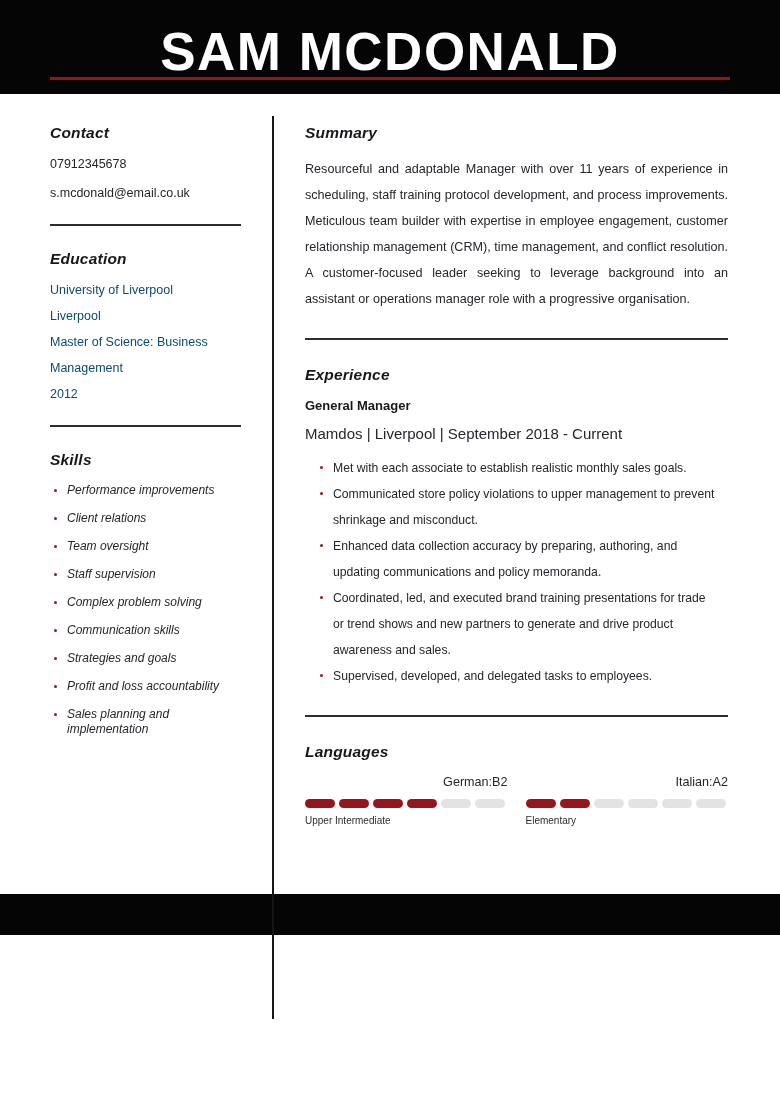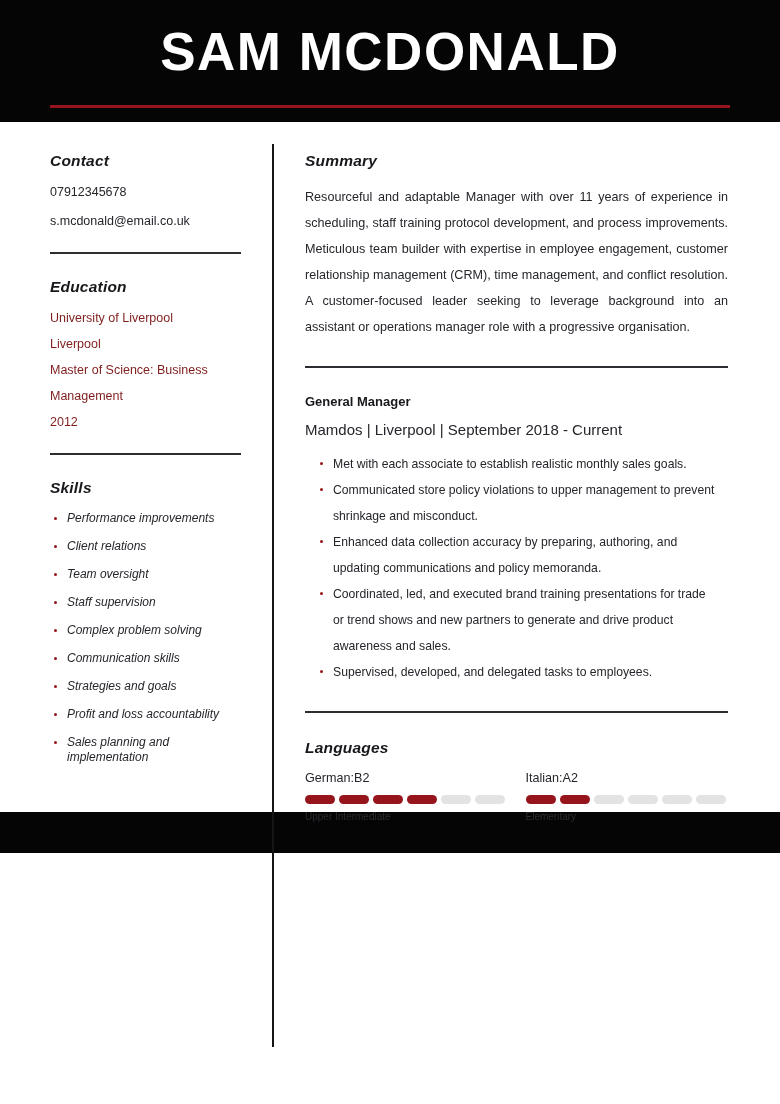--- a/index.html
+++ b/index.html
@@ -10,21 +10,21 @@
     width: 780px;
     height: 1104px;
     background: #ffffff;
     font-family: "Liberation Sans", sans-serif;
     color: #22242a;
     overflow: hidden;
   }
 
   
   .header-band {
-    height: 122px;
+    height: 94px;
     background: #050505;
     position: relative;
     box-sizing: border-box;
   }
   .header-name {
     position: absolute;
     left: 0;
     right: 0;
     top: 21px;
     text-align: center;
@@ -40,21 +40,21 @@
     left: 50px;
     right: 50px;
     bottom: 14px;
     height: 3px;
     background: #96151c;
   }
 
   
   .page {
     position: relative;
-    height: 690px;
+    height: 800px;
     box-sizing: border-box;
   }
   .v-divider {
     position: absolute;
     left: 272px;
     top: 22px;
     width: 2px;
     height: 903px;
     background: #151515;
   }
@@ -96,21 +96,21 @@
   .contact-line {
     font-size: 12.5px;
     line-height: 17px;
     margin-bottom: 12px;
     color: #24262b;
   }
   .edu-line {
     font-size: 12.5px;
     line-height: 17px;
     margin-bottom: 9px;
-    color: #7f1d1d;
+    color: #0c4a6e;
   }
 
   ul.bullets {
     list-style: none;
     margin: 0;
     padding: 0;
   }
   ul.bullets li {
     position: relative;
     padding-left: 17px;
@@ -175,21 +175,21 @@
   }
 
   
   .lang-grid {
     display: flex;
     gap: 18px;
   }
   .lang-item { width: 203px; }
   .lang-head {
     display: flex;
-    justify-content: flex-start;
+    justify-content: flex-end;
     align-items: baseline;
     font-size: 12.6px;
     color: #24262b;
     margin-bottom: 10px;
   }
   .pill-row {
     display: flex;
     gap: 4px;
     margin-bottom: 7px;
   }
@@ -264,20 +264,21 @@
   <div class="col-right">
 
     <section>
       <h2 class="sec-title">Summary</h2>
       <p class="summary-text">Resourceful and adaptable Manager with over 11 years of experience in scheduling, staff training protocol development, and process improvements. Meticulous team builder with expertise in employee engagement, customer relationship management (CRM), time management, and conflict resolution. A customer-focused leader seeking to leverage background into an assistant or operations manager role with a progressive organisation.</p>
     </section>
 
     <div class="hr-main"></div>
 
     <section>
+      <h2 class="sec-title">Experience</h2>
 
       <div>
         <div class="job-title">General Manager</div>
         <div class="job-meta">Mamdos | Liverpool | September 2018 - Current</div>
         <ul class="exp-bullets">
           <li>Met with each associate to establish realistic monthly sales goals.</li>
           <li>Communicated store policy violations to upper management to prevent shrinkage and misconduct.</li>
           <li>Enhanced data collection accuracy by preparing, authoring, and updating communications and policy memoranda.</li>
           <li>Coordinated, led, and executed brand training presentations for trade or trend shows and new partners to generate and drive product awareness and sales.</li>
           <li>Supervised, developed, and delegated tasks to employees.</li>

